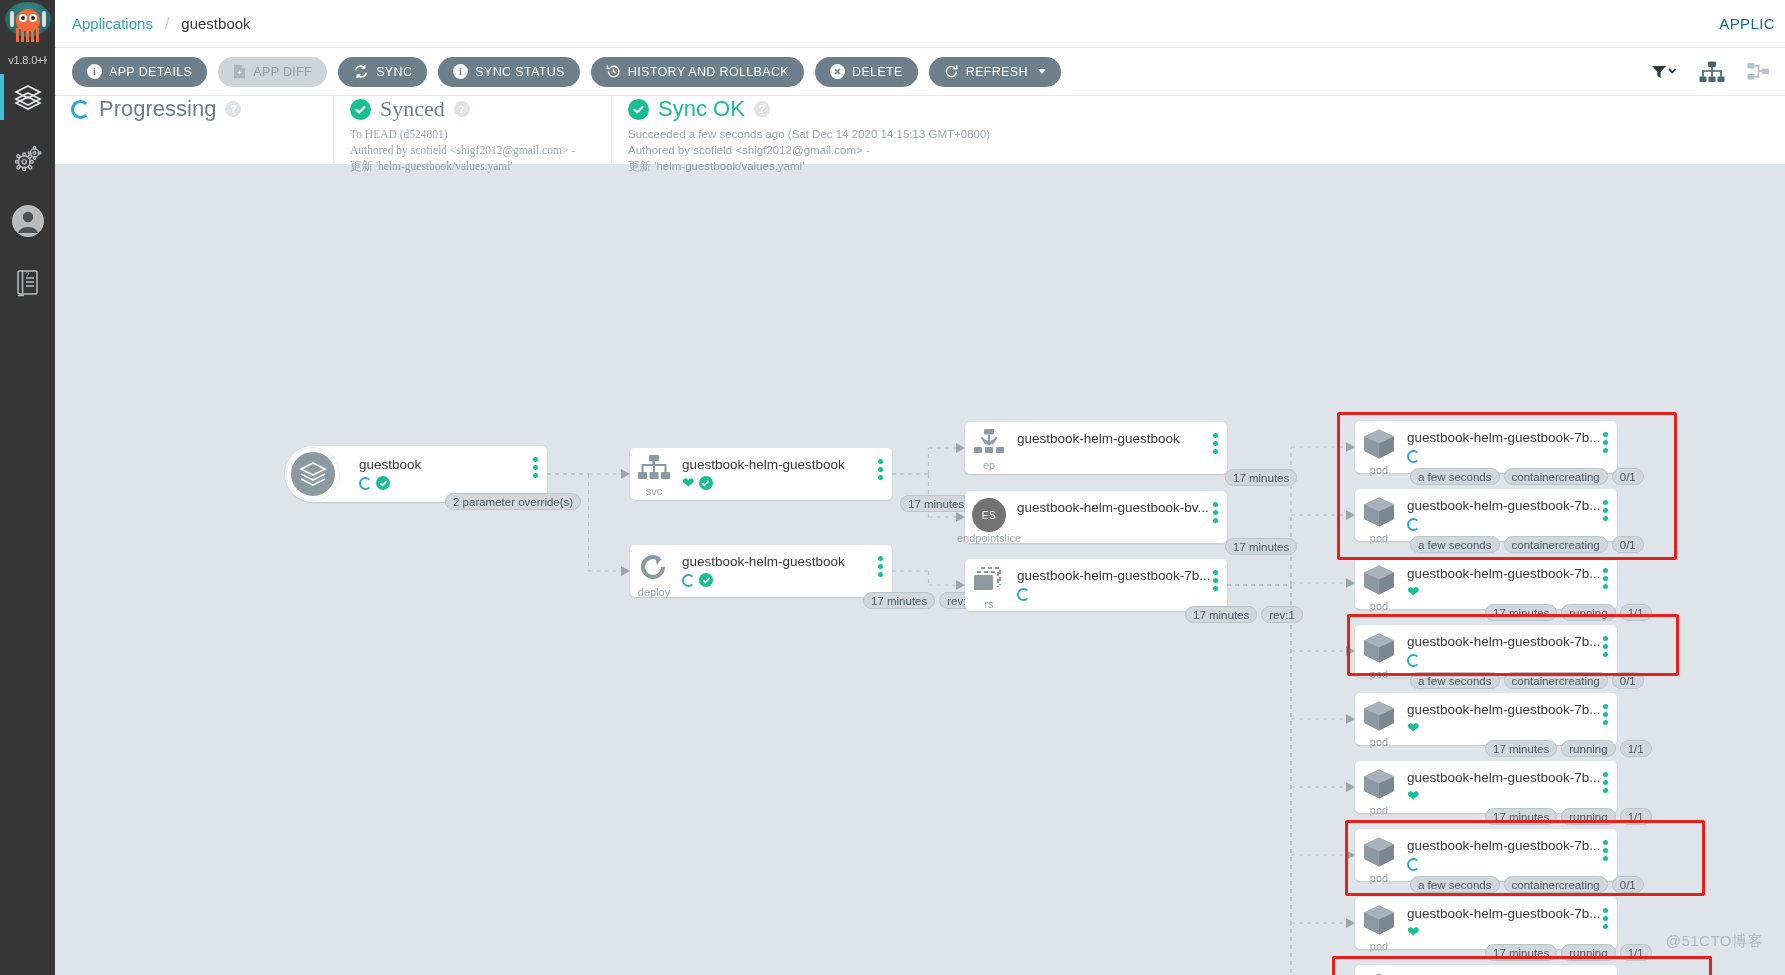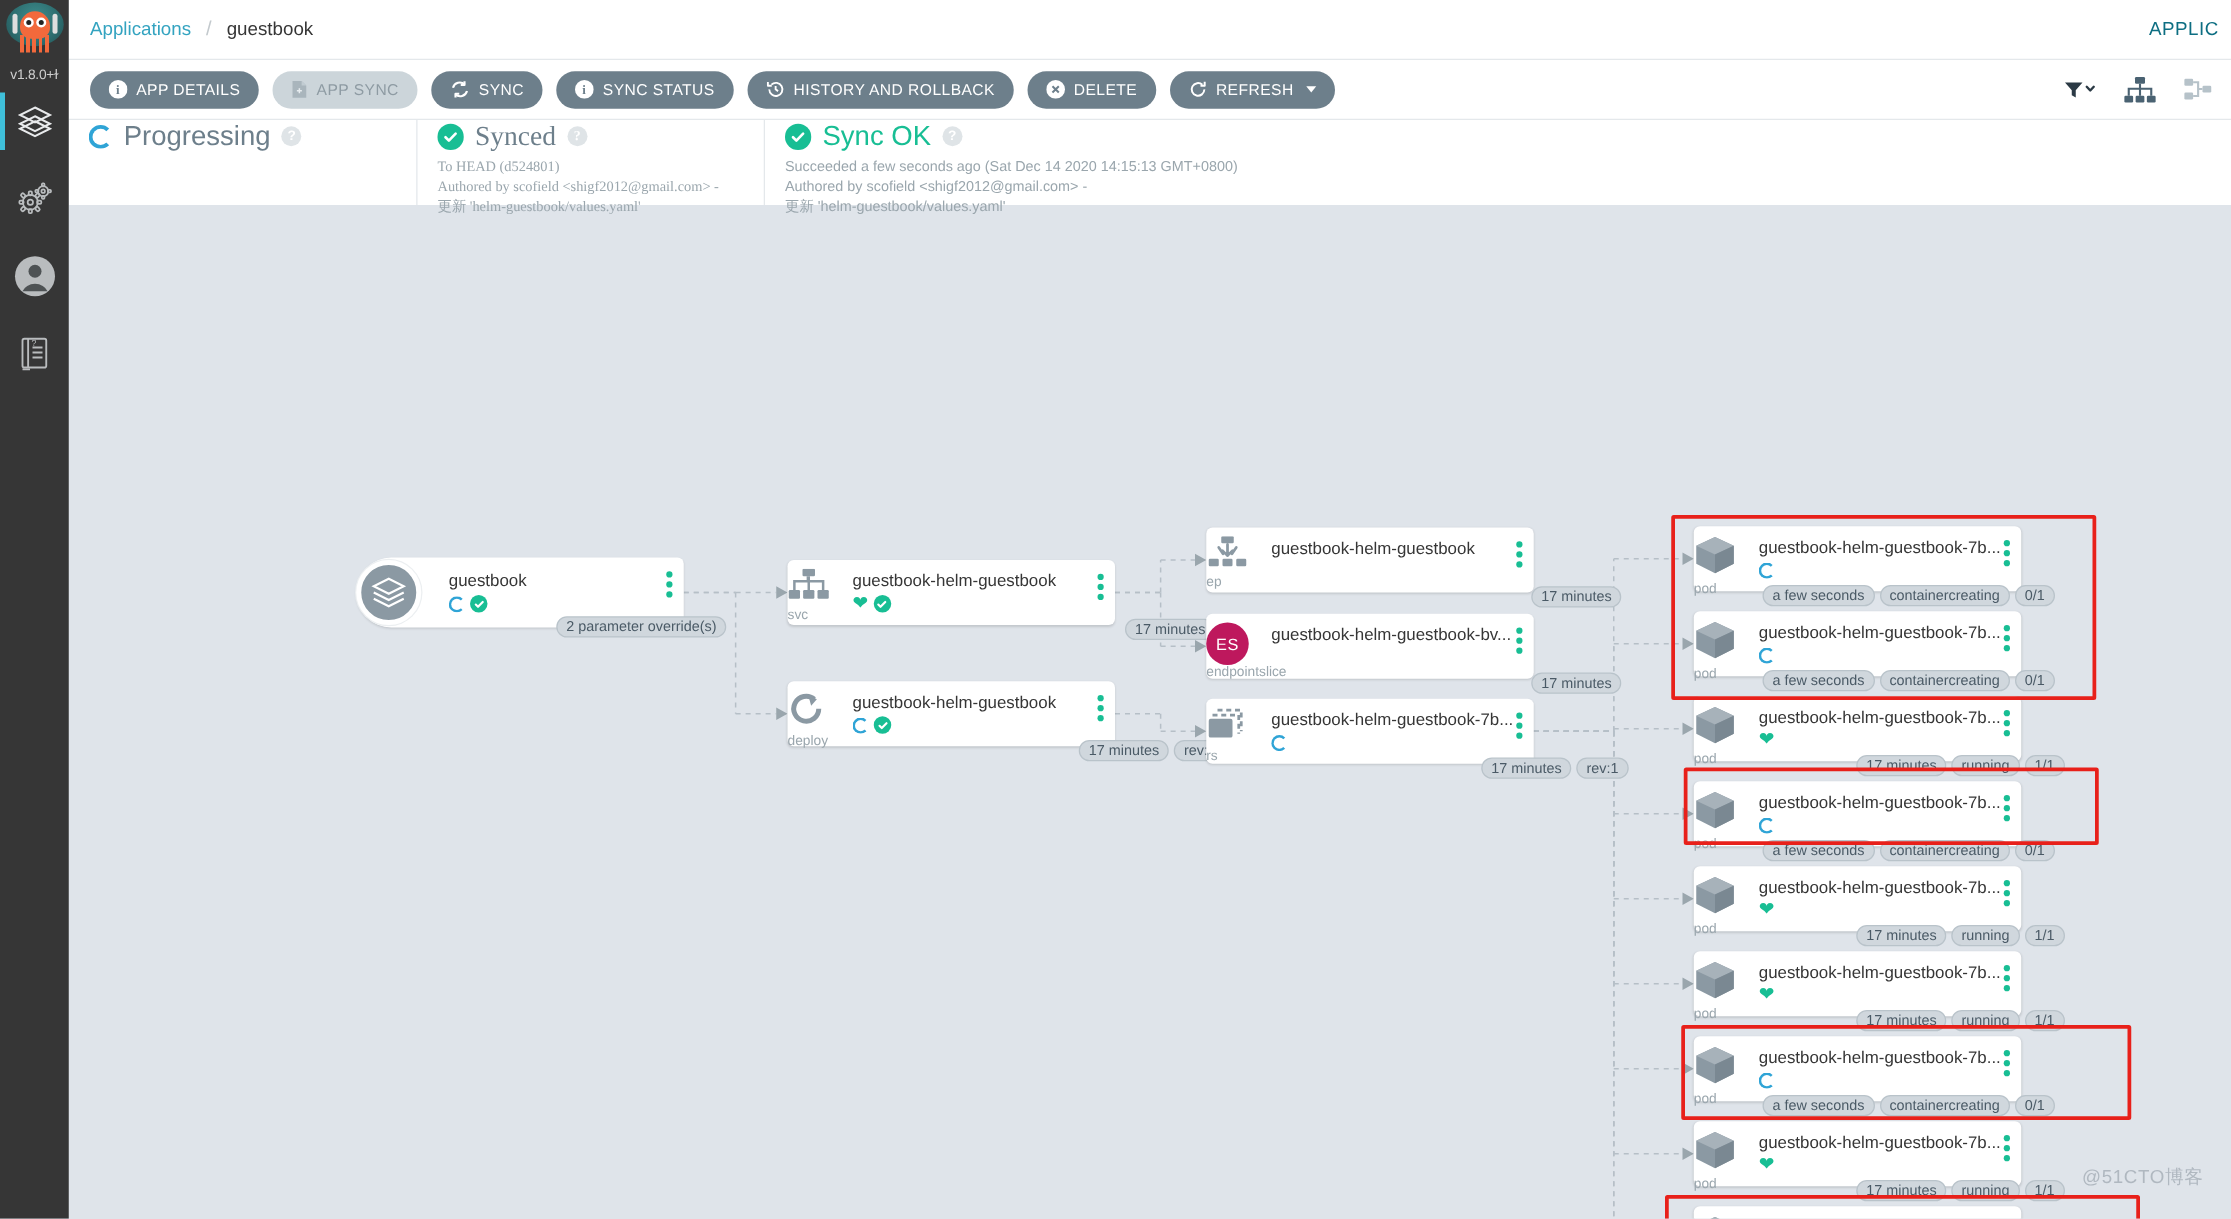--- a/index.html
+++ b/index.html
@@ -104,21 +104,21 @@
   }
   #edges { position:absolute; left:0; top:0; width:1730px; height:799px; pointer-events:none; }
 
   
   .node {
     position: absolute; background: #fff; border-radius: 5px;
     box-shadow: 0 1px 2px rgba(0,0,0,0.13);
     display: flex; align-items: flex-start;
   }
   .node .nicon { width: 48px; flex: 0 0 48px; display:flex; flex-direction:column;
-                 justify-content:center; padding-top: 7px; }
+                 align-items:center; justify-content:center; padding-top: 7px; }
   .node .kindlabel { font-size: 11px; color: #9aa6ad; margin-top: 1px; line-height: 11px; }
   .node .nbody { flex:1; padding: 9px 6px 0 4px; min-width: 0; }
   .node .ntitle { font-size: 13.5px; color: #363636; white-space: nowrap;
                   overflow: hidden; text-overflow: ellipsis; line-height: 16px; }
   .node .nhealth { display:flex; align-items:center; gap:4px; margin-top: 2px; height: 16px; }
   .kebab { position: absolute; right: 9px; top: 11px; display:flex; flex-direction:column; gap:3px; cursor:pointer; }
   .kebab i { width:5px; height:5px; border-radius:50%; background:#18be94; display:block; }
 
   .heart { color: #18be94; font-size: 15px; line-height: 14px; }
   .ring-sm { width:13px; height:13px; border-radius:50%; border:2.5px solid #2fa4d6; border-right-color: transparent; display:inline-block; }
@@ -133,22 +133,22 @@
 
   
   .node.app  { width: 262px; height: 56px; border-radius: 28px 5px 5px 28px; }
   .node.app .nicon { width: 56px; flex:0 0 56px; padding-top:0; justify-content:center; height:56px; }
   .node.std  { width: 262px; height: 52px; }
   .node.pod  { width: 262px; height: 52px; }
 
   .avatar-circle { width:52px;height:52px;border-radius:50%;background:#8b99a3;
                    display:flex;align-items:center;justify-content:center;
                    border:4px solid #fff; box-shadow:0 0 0 1px #eceff1; }
-  .es-circle { width:34px;height:34px;border-radius:50%;background:#be185d;color:#fff;
-               display:flex;align-items:center;justify-content:center;font-size:13px;letter-spacing:0.5px;}
+  .es-circle { width:34px;height:34px;border-radius:50%;background:#737373;color:#fff;
+               display:flex;align-items:center;justify-content:center;font-size:10px;letter-spacing:0.5px;}
 
   .highlight-box {
     position: absolute; border: 3px solid #e8201a; border-radius: 2px;
     pointer-events: none; z-index: 12;
   }
   #watermark { position:absolute; right: 22px; bottom: 24px; font-size: 15px;
                color: #b0b8c0; letter-spacing: 0.5px; z-index: 30; }
 </style>
 </head>
 <body>
@@ -257,21 +257,21 @@
     </button>
 
     <button class="tbtn disabled">
       <span class="ic">
         <svg width="13" height="15" viewBox="0 0 13 15">
             <path d="M1 0.8h7.3L12 4.4V14.2H1Z" fill="#a9b5bc"></path>
             <path d="M8.3 0.8v3.6H12" fill="#c2ccd2"></path>
             <path d="M6.5 6.6v4M4.5 8.6h4" stroke="#e7ecef" stroke-width="1.2"></path>
           </svg>
       </span>
-      <span>APP SYNC</span>
+      <span>APP DIFF</span>
     </button>
 
     <button class="tbtn">
       <span class="ic">
         <svg width="16" height="15" viewBox="0 0 16 15" fill="none" stroke="#fff" stroke-width="1.7">
           <path d="M2.4 6.2a5.6 5.6 0 0 1 9.3-2.6"></path>
             <path d="M13.6 8.8a5.6 5.6 0 0 1-9.3 2.6"></path>
           <path d="M11.6 1v3h-3" stroke-linejoin="round"></path>
             <path d="M4.4 14v-3h3" stroke-linejoin="round"></path>
         </svg>

